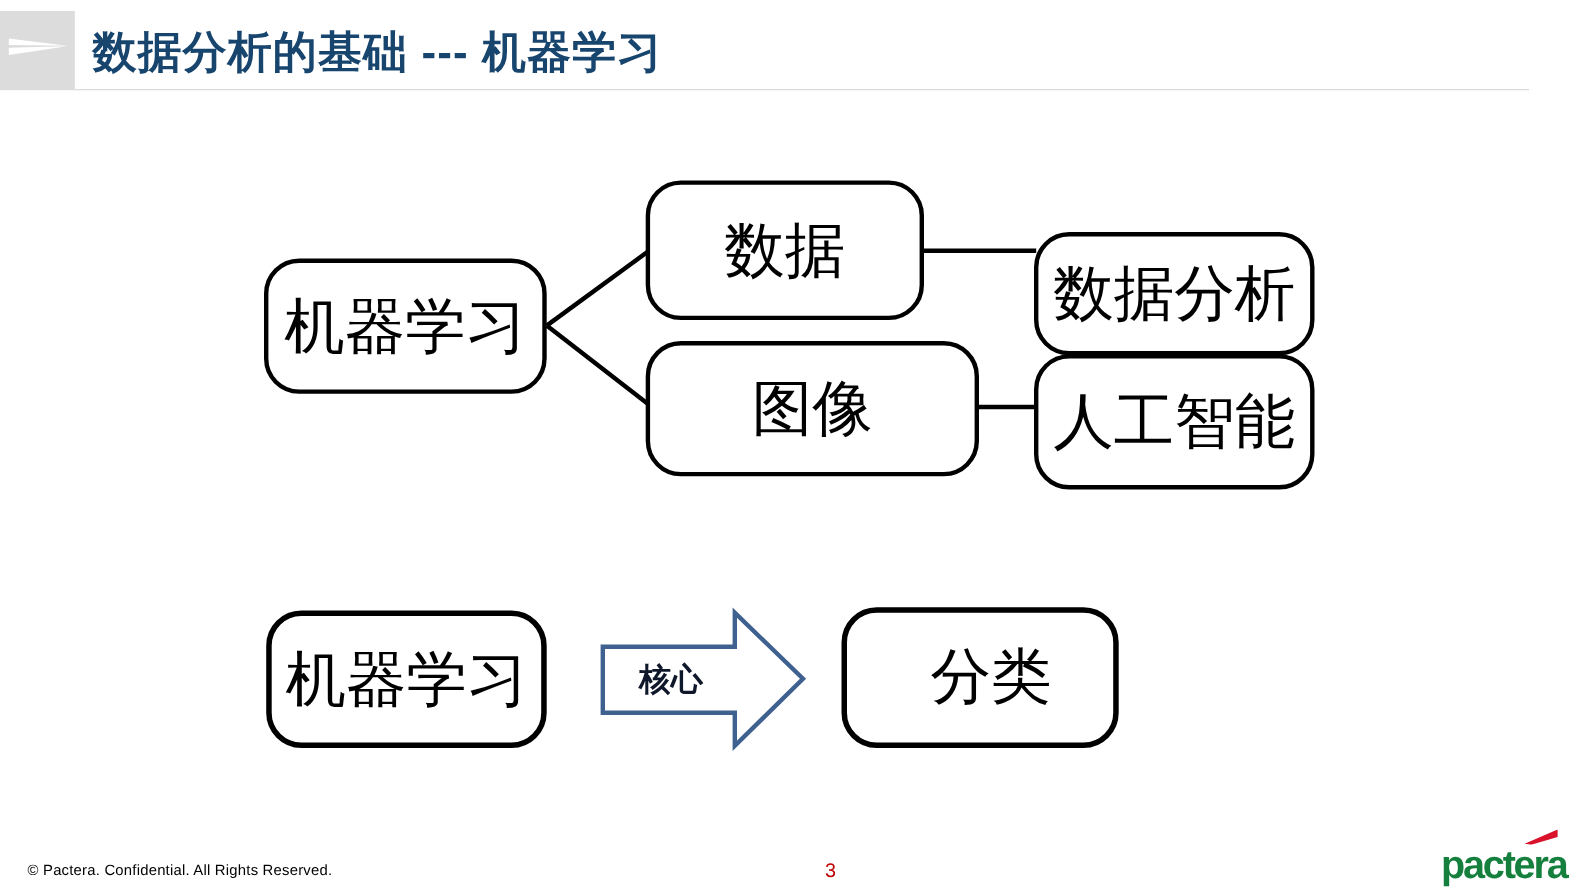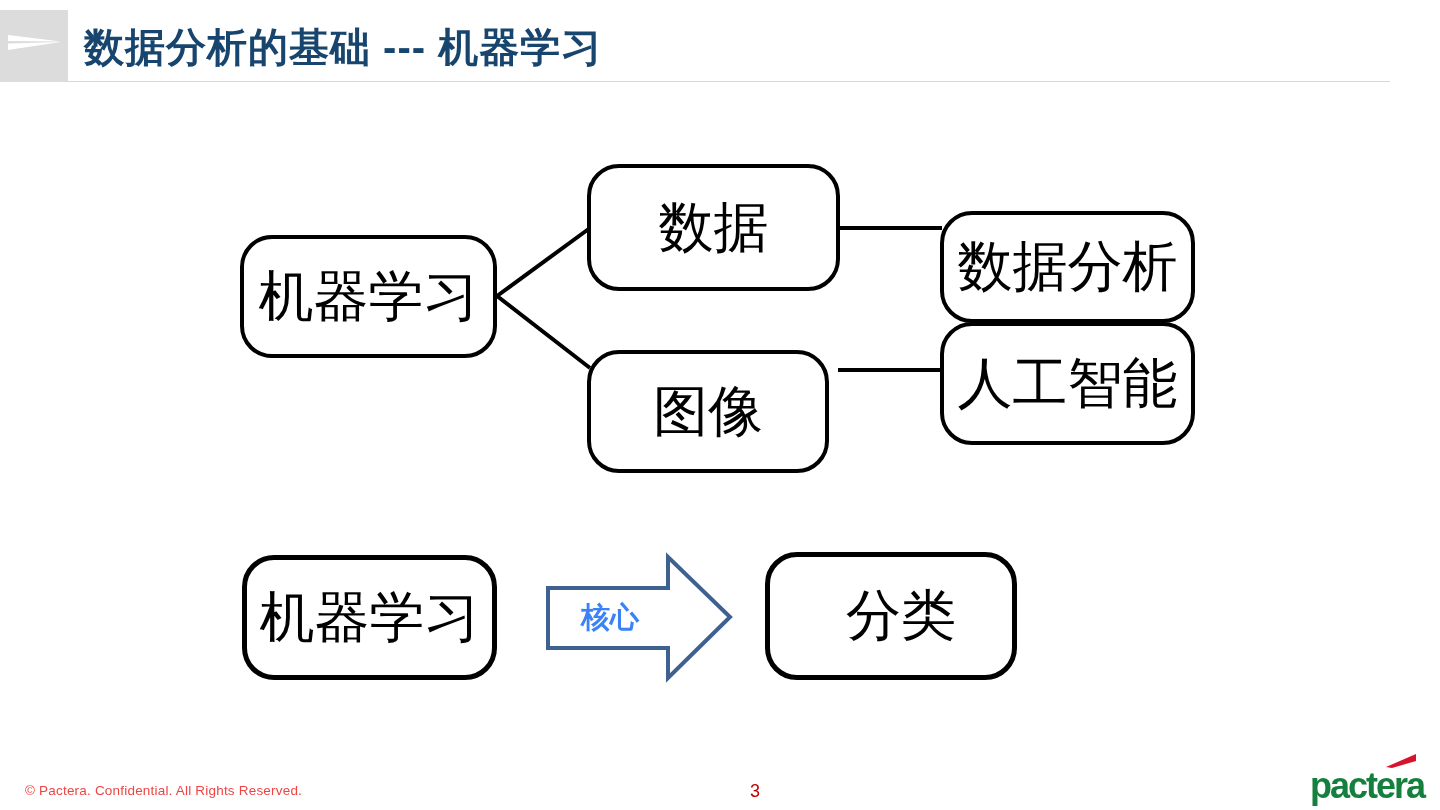--- a/index.html
+++ b/index.html
@@ -48,21 +48,21 @@
     align-items: center;
     justify-content: center;
     font-size: 55px;
     color: #000000;
     white-space: nowrap;
   }
   .node.thick { border-width: 5px; }
 
   #node-ml-top   { left: 240px; top: 235px; width: 257px; height: 123px; }
   #node-data     { left: 587px; top: 164px; width: 253px; height: 127px; }
-  #node-image    { left: 587px; top: 310px; width: 242px; height: 123px; margin-top: 40px; }
+  #node-image    { left: 587px; top: 310px; width: 303px; height: 123px; }
   #node-da       { left: 940px; top: 163px; width: 255px; height: 112px; margin-top: 48px; }
   #node-ai       { left: 940px; top: 322px; width: 255px; height: 123px; }
 
   #node-ml-bottom { left: 242px; top: 555px; width: 255px; height: 125px; }
   #node-class     { left: 765px; top: 552px; width: 252px; height: 128px; padding-left: 20px; }
 
   .connector-layer {
     position: absolute;
     left: 0; top: 0;
     width: 1440px; height: 810px;
@@ -72,30 +72,30 @@
   
   .arrow-label {
     position: absolute;
     left: 552px; top: 600px;
     width: 116px; height: 36px;
     display: flex;
     align-items: center;
     justify-content: center;
     font-size: 29px;
     font-weight: bold;
-    color: #3b82f6;
+    color: #0f172a;
     white-space: nowrap;
   }
 
   
   .footer-copyright {
     position: absolute;
     left: 25px; top: 783px;
     font-size: 13.5px;
-    color: #ef4444;
+    color: #000000;
     letter-spacing: 0.2px;
   }
   .page-number {
     position: absolute;
     left: 735px; top: 781px;
     width: 40px;
     text-align: center;
     font-size: 18px;
     color: #c00000;
   }

